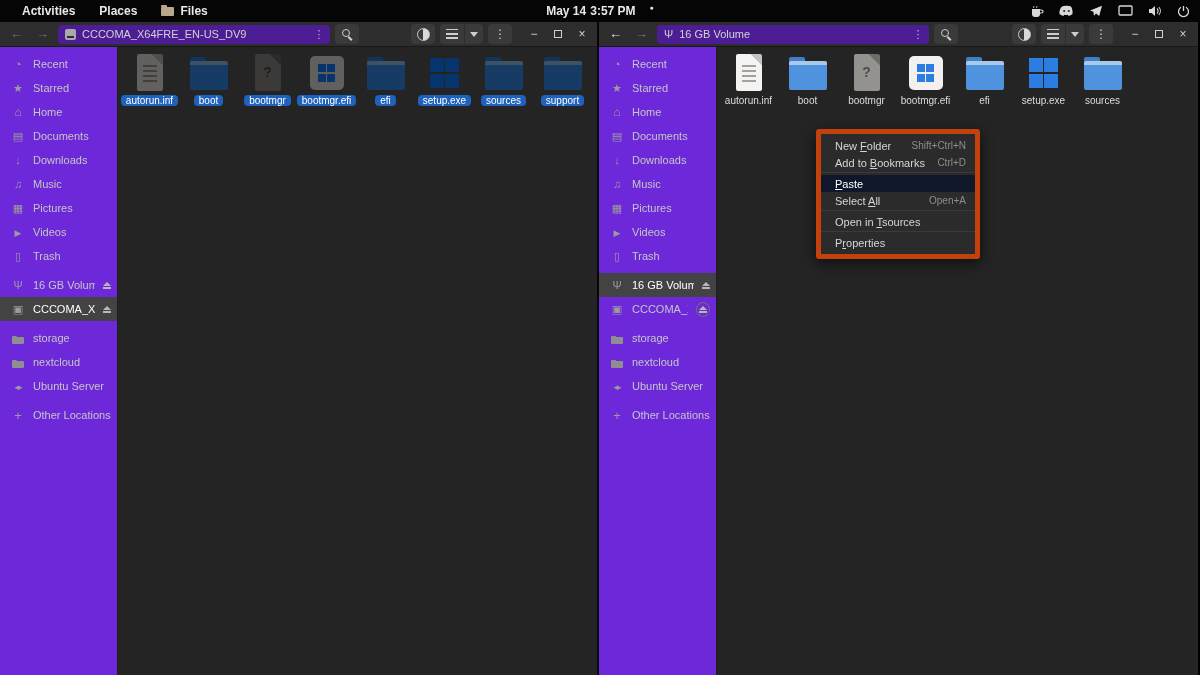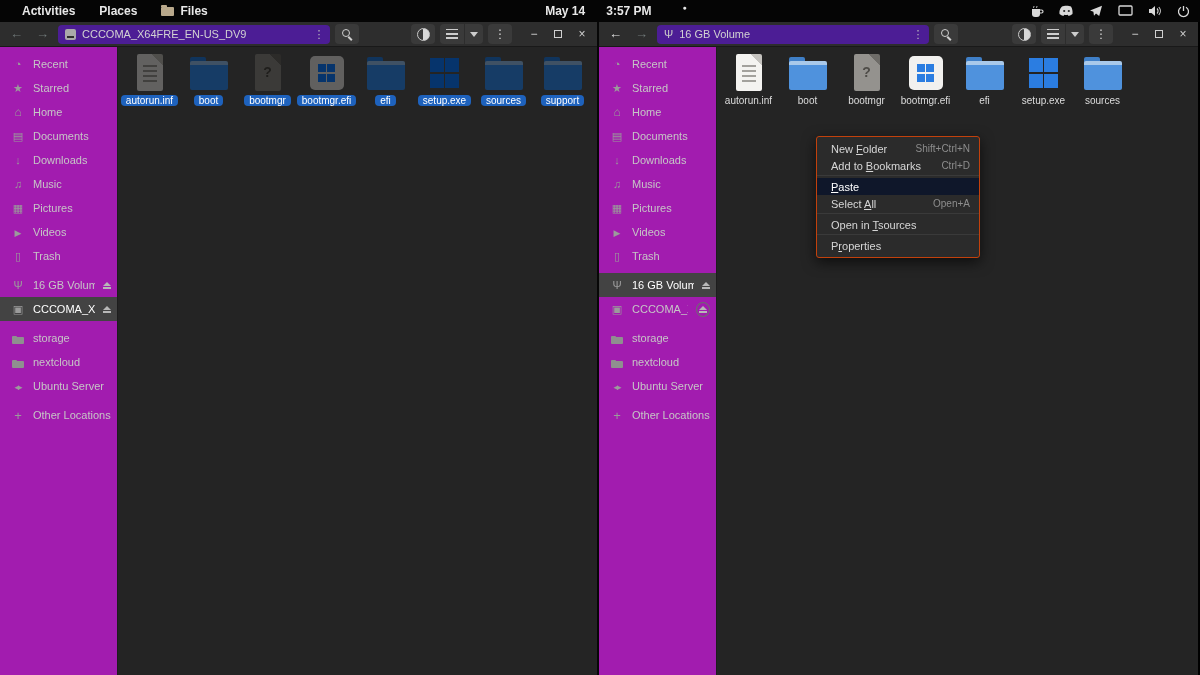--- a/index.html
+++ b/index.html
@@ -8,21 +8,21 @@
 
   
   .topbar { position:relative; height:22px; background:#050505; display:flex;
     align-items:center; padding:0 10px; color:#e8e8e8; font-size:12px; font-weight:600; }
   .topbar .menu { padding:0 12px; cursor:default; display:flex; align-items:center; gap:6px; }
   .mini-folder { display:inline-block; width:13px; height:9px; background:#b9a98c;
     border-radius:1px; position:relative; }
   .mini-folder::before { content:""; position:absolute; top:-2px; left:0; width:6px; height:2px;
     background:#b9a98c; border-radius:1px 1px 0 0; }
   .clock { position:absolute; left:50%; transform:translateX(-50%); display:flex;
-    gap:21px;margin-left:16px; }
+    gap:4px; }
   .clock .dot { font-size:7px; margin-left:10px; }
   .tray { margin-left:auto; display:flex; align-items:center; gap:15px; }
   .tray svg { display:block; }
 
   
   .windows { display:flex; height:653px; }
   .win { display:flex; flex-direction:column; width:599px; background:#242424; }
   .win.left { border-right:2px solid #070707; }
 
   .hbar { height:25px; background:#2d2d2d; border-bottom:1px solid #191919;
@@ -54,21 +54,21 @@
     background:repeating-linear-gradient(180deg,#cdcdcd 0 1.5px,transparent 1.5px 4.2px); }
   .chev { width:0; height:0; border-left:4px solid transparent; border-right:4px solid transparent;
     border-top:5px solid #cdcdcd; }
   .winctl { display:flex; align-items:center; gap:6px; margin-left:8px; }
   .winctl button { background:transparent; border:0; color:#cfcfcf; font-size:12px; width:18px;
     height:18px; cursor:pointer; display:flex; align-items:center; justify-content:center; }
   .maxbox { width:8px; height:8px; border:1px solid #cfcfcf; }
 
   
   .wbody { display:flex; flex:1; min-height:0; }
-  .sidebar { width:118px; background:#a21caf; border-right:1px solid #1d1d1d; padding-top:5px;
+  .sidebar { width:118px; background:#6d28d9; border-right:1px solid #1d1d1d; padding-top:5px;
     flex:0 0 auto; }
   .srow { height:24px; display:flex; align-items:center; gap:8px; padding:0 6px 0 11px;
     cursor:pointer; }
   .srow.gap { margin-top:5px; }
   .srow.sel { background:#434343; }
   .srow.sel .slabel { color:#fff; }
   .si { width:14px; text-align:center; font-size:11px; color:#9b9b9b; position:relative; flex:0 0 auto; }
   .slabel { font-size:11px; color:#c6c6c6; white-space:nowrap; overflow:hidden; }
   .si-recent::before { content:"◔"; }
   .si-star::before { content:"★"; }
@@ -127,22 +127,22 @@
     background:
       linear-gradient(#2b7de1,#2b7de1) 0 0/47% 47% no-repeat,
       linear-gradient(#2b7de1,#2b7de1) 100% 0/47% 47% no-repeat,
       linear-gradient(#2b7de1,#2b7de1) 0 100%/47% 47% no-repeat,
       linear-gradient(#2b7de1,#2b7de1) 100% 100%/47% 47% no-repeat; }
 
   .statusbar { position:absolute; right:0; bottom:0; background:#2d2d2d; color:#9e9e9e;
     font-size:10px; padding:3px 9px 4px; border-top-left-radius:8px; white-space:nowrap; }
 
   
-  .ctxmenu { position:absolute; left:99px; top:89px; width:164px; background:#2b2b2b;
-    border:1px solid #c2410c; border-radius:3px; box-shadow:0 4px 14px rgba(0,0,0,0.65);
+  .ctxmenu { position:absolute; left:99px; top:82px; width:164px; background:#2b2b2b;
+    border:5px solid #c2410c; border-radius:3px; box-shadow:0 4px 14px rgba(0,0,0,0.65);
     padding:3px 0; z-index:5; }
   .mi { display:flex; align-items:center; height:17px; padding:0 9px 0 14px; font-size:11px;
     color:#d6d6d6; cursor:pointer; }
   .mi u { text-decoration:underline; text-underline-offset:1px; }
   .mi .accel { margin-left:auto; color:#8d8d8d; font-size:10px; }
   .mi.hl { background:#0f172a; color:#fff; }
   .mi.sep { border-bottom:1px solid #3a3a3a; padding-bottom:1px; margin-bottom:2px; height:19px;align-items:center; }
 </style>
 </head>
 <body>

